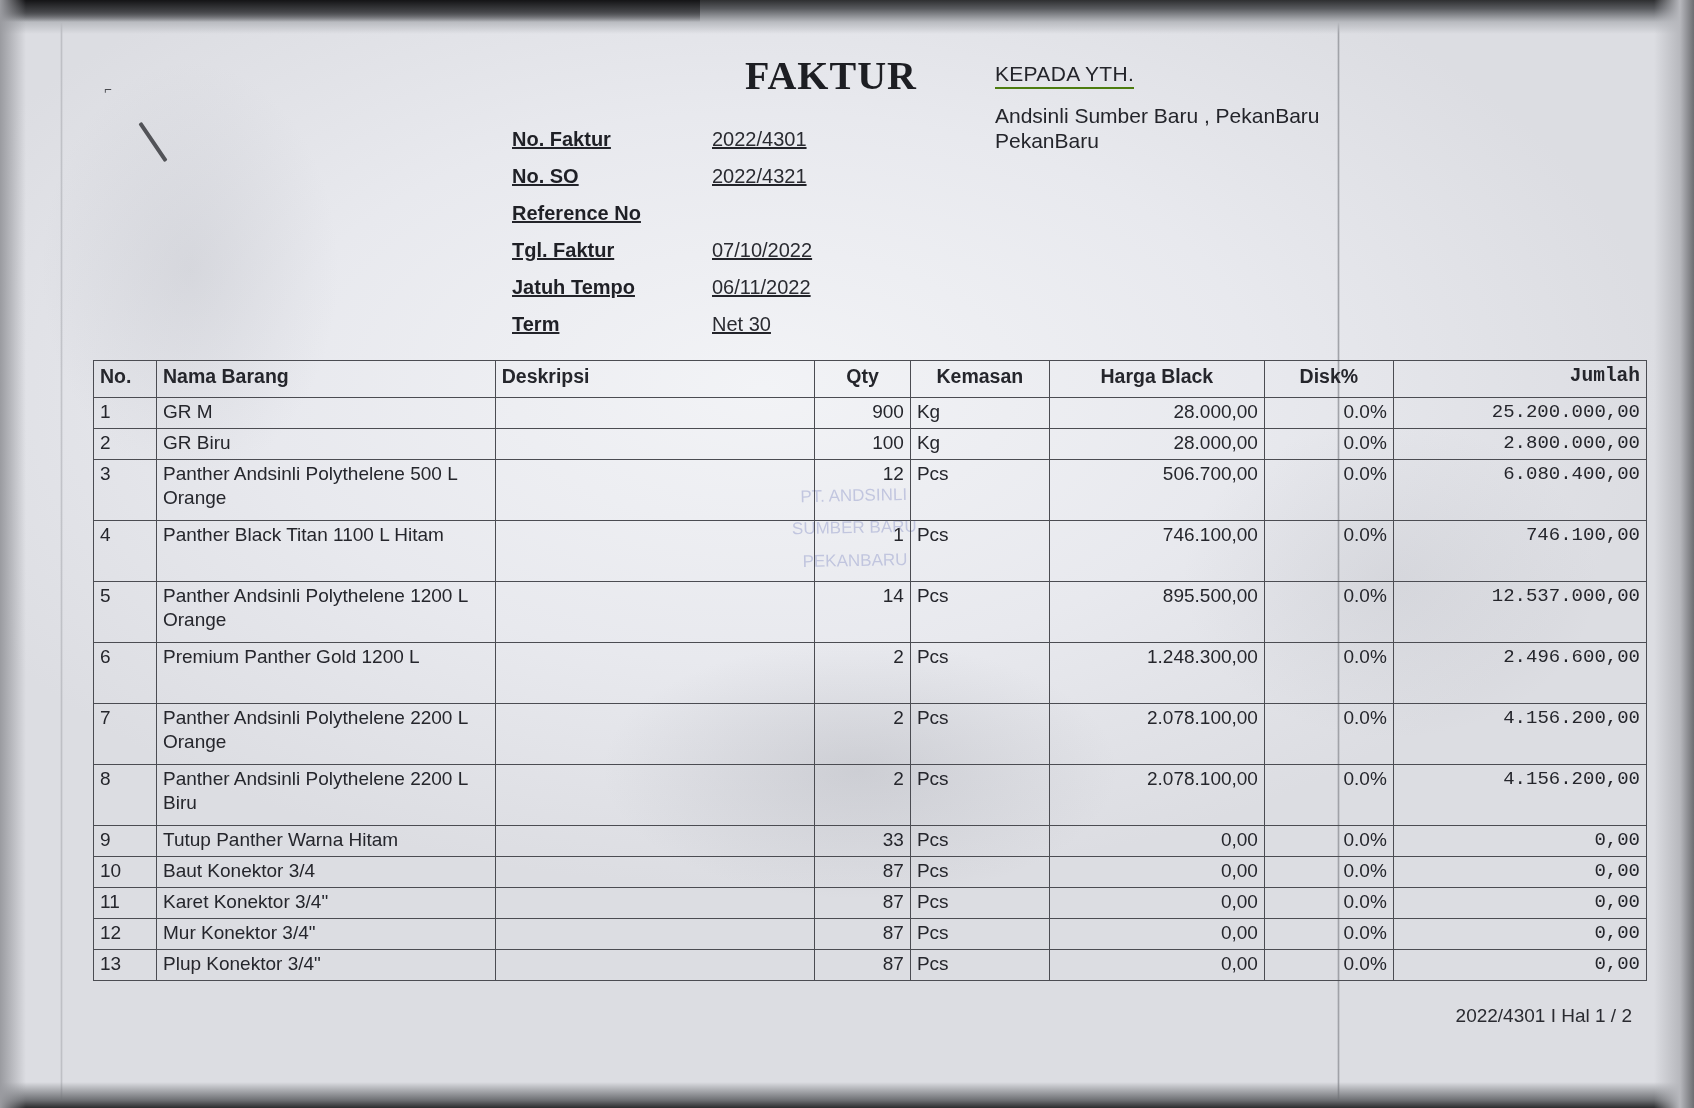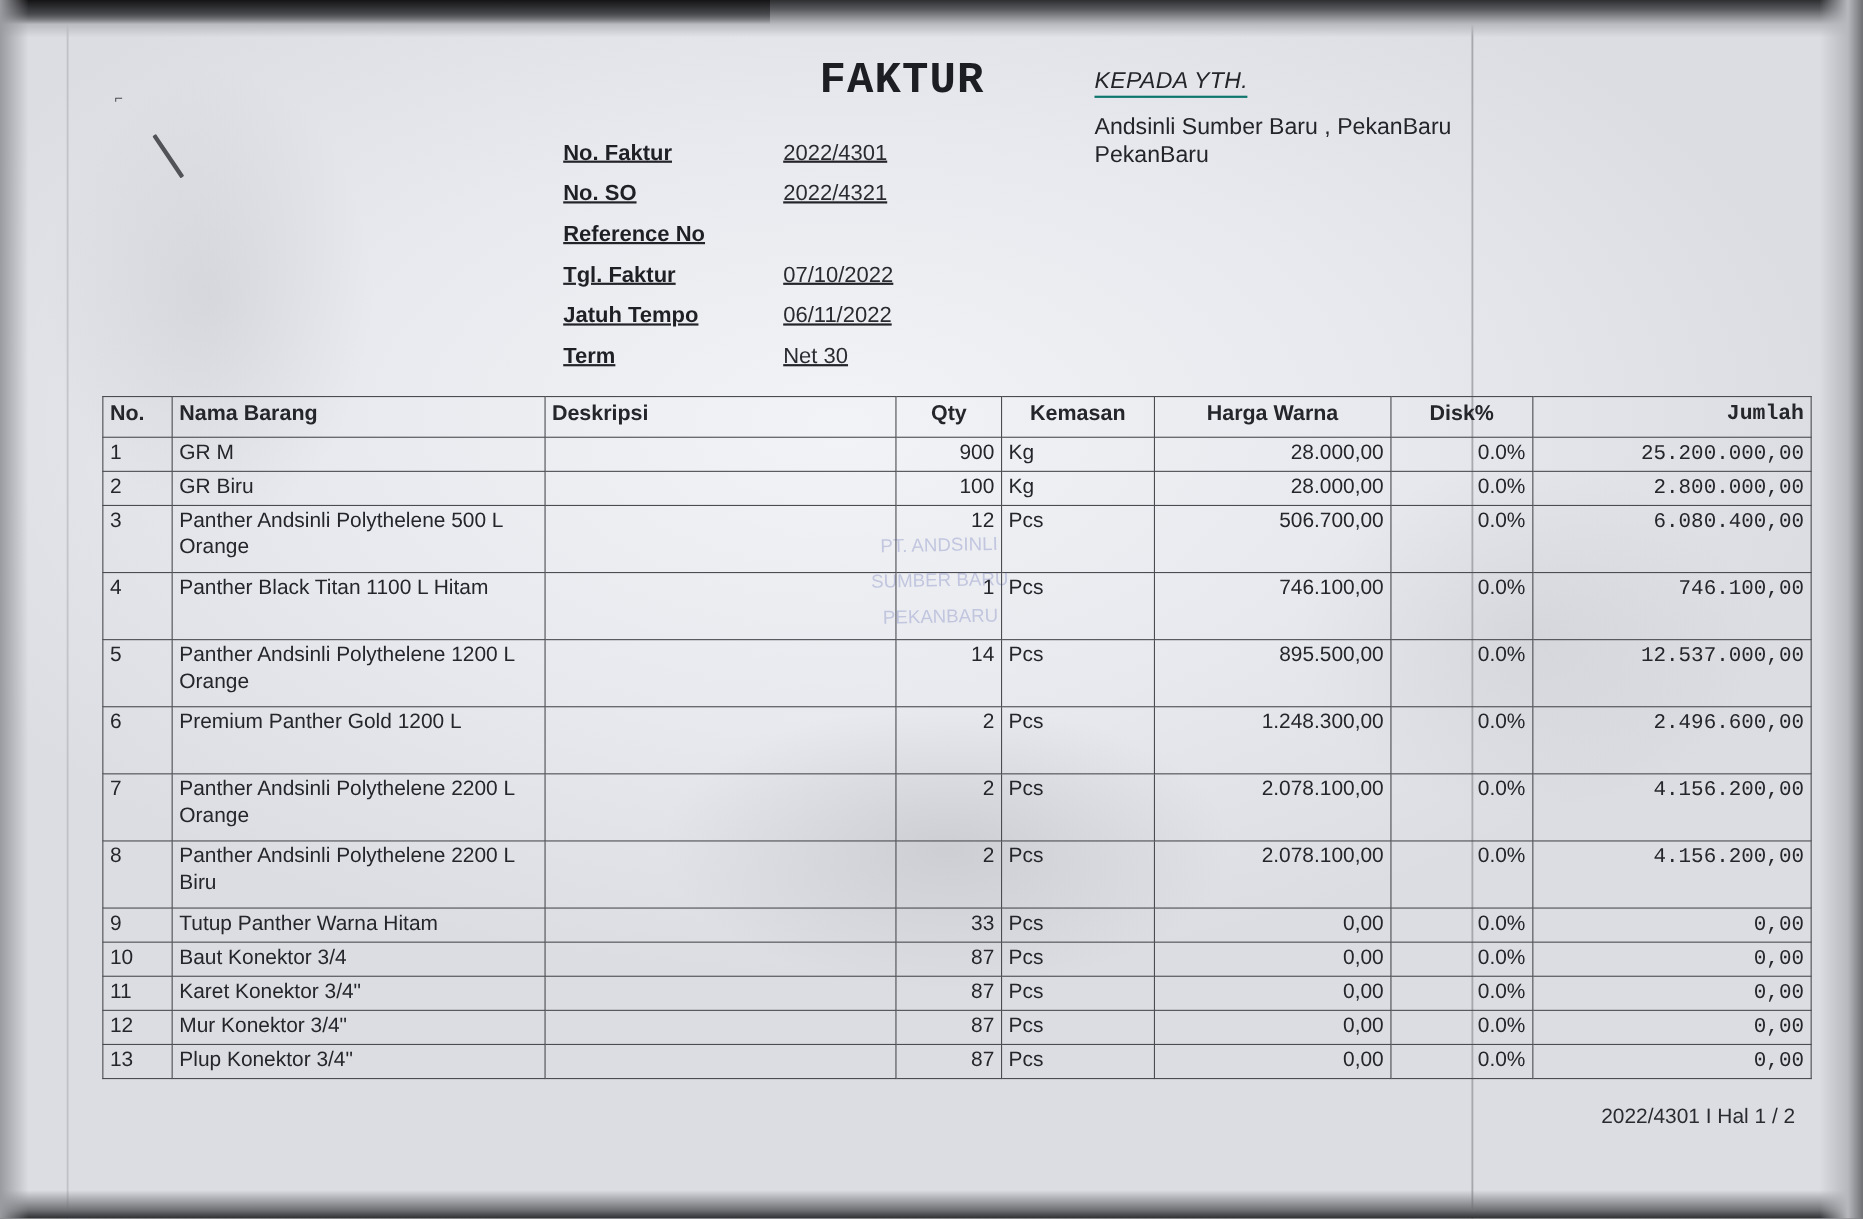--- a/index.html
+++ b/index.html
@@ -72,44 +72,43 @@
     width: 1694px; height: 1108px;
     color: #23242a;
   }
   .title {
     position: absolute;
     left: 745px; top: 52px;
     font-size: 40px;
     font-weight: bold;
     letter-spacing: 1px;
     color: #1d1e23;
-    font-family: Liberation Mono, monospace;
+    font-family: Liberation Serif, serif;
   }
   .meta {
     position: absolute;
     left: 512px; top: 128px;
     font-size: 20px;
     text-decoration: underline;
   }
   .meta-row { display: flex; height: 37px; align-items: flex-start; }
   .meta-label { width: 200px; font-weight: bold; color: #1f2026; }
   .meta-value { color: #2a2b31; }
 
   .kepada {
     position: absolute;
     left: 995px; top: 62px;
     font-size: 21px;
     color: #24252b;
   }
   .kepada .k-title {
-    border-bottom: 2px solid #0f766e;
+    border-bottom: 2px solid #4d7c0f;
     display: inline-block;
     padding-bottom: 1px;
     letter-spacing: .3px;
-    font-style: italic;
   }
   .kepada .k-line { margin-top: 14px; line-height: 1.25; }
 
   
   .tbl {
     position: absolute;
     left: 93px; top: 360px;
     width: 1554px;
     border-collapse: collapse;
     font-size: 19px;
@@ -237,21 +236,21 @@
     </div>
 
     <table class="tbl">
       <thead>
         <tr>
           <th class="c-no">No.</th>
           <th class="c-nama">Nama Barang</th>
           <th class="c-desk">Deskripsi</th>
           <th class="c-qty">Qty</th>
           <th class="c-kem">Kemasan</th>
-          <th class="c-harga">Harga Warna</th>
+          <th class="c-harga">Harga Black</th>
           <th class="c-disk">Disk%</th>
           <th class="c-jum">Jumlah</th>
         </tr>
       </thead>
       <tbody id="tbody">
           <tr>
             <td class="c-no">1</td>
             <td class="c-nama">GR M</td>
             <td class="c-desk"></td>
             <td class="c-qty">900</td>

